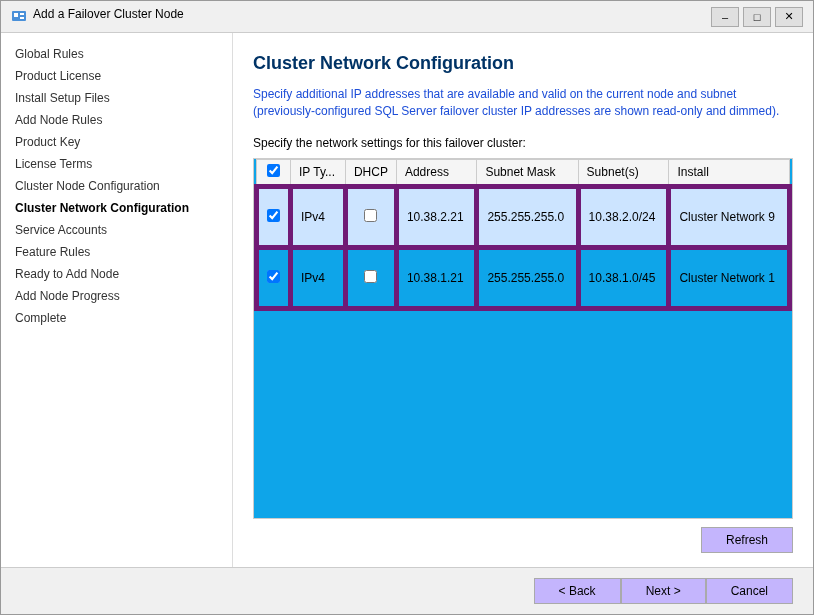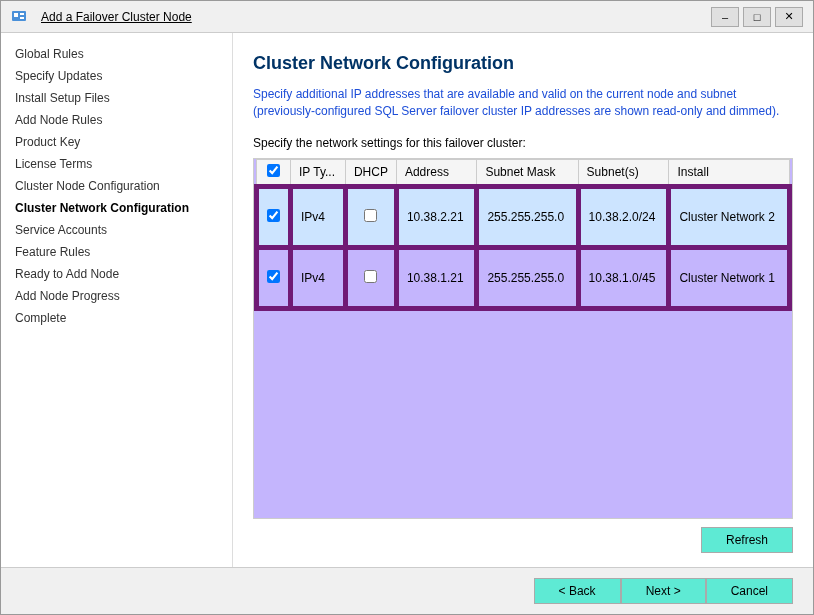--- a/index.html
+++ b/index.html
@@ -26,24 +26,23 @@
       background: #f0f0f0;
       border-bottom: 1px solid #ccc;
       padding: 6px 10px;
       display: flex;
       align-items: center;
       justify-content: space-between;
       height: 32px;
     }
     .title-bar-left {
       display: flex;
-      align-items: center;
-      gap: 14px;
-      font-size: 12px;
-      text-decoration: underline;
+      align-items: flex-start;
+      gap: 6px;
+      font-size: 12px;
     }
     .title-bar-controls {
       display: flex;
       gap: 4px;
     }
     .title-btn {
       width: 28px;
       height: 20px;
       border: 1px solid #aaa;
       background: #e0e0e0;
@@ -100,21 +99,21 @@
       max-width: 540px;
     }
     .network-label {
       font-size: 12px;
       margin-bottom: 8px;
     }
     .table-container {
       border: 1px solid #ccc;
       flex: 1;
       overflow: auto;
-      background: #c4b5fd;
+      background: #0ea5e9;
     }
     table {
       width: 100%;
       border-collapse: collapse;
       font-size: 12px;
     }
     thead tr {
       background: #f5f5f5;
     }
     th {
@@ -144,21 +143,21 @@
       cursor: pointer;
     }
     .refresh-row {
       display: flex;
       justify-content: flex-end;
       padding: 8px 0 4px 0;
     }
     .btn {
       padding: 5px 24px;
       border: 1px solid #aaa;
-      background: #5eead4;
+      background: #c4b5fd;
       cursor: pointer;
       font-size: 12px;
       min-width: 70px;
     }
 
     .footer {
       border-top: 1px solid #ccc;
       background: #f0f0f0;
       padding: 10px 20px;
       display: flex;
@@ -186,21 +185,21 @@
       <button class="title-btn">–</button>
       <button class="title-btn">□</button>
       <button class="title-btn close">✕</button>
     </div>
   </div>
 
   <div class="content-area">
 
     <div class="sidebar">
     <div class="sidebar-item">Global Rules</div>
-        <div class="sidebar-item">Specify Updates</div>
+        <div class="sidebar-item">Product License</div>
         <div class="sidebar-item">Install Setup Files</div>
         <div class="sidebar-item">Add Node Rules</div>
         <div class="sidebar-item">Product Key</div>
         <div class="sidebar-item">License Terms</div>
         <div class="sidebar-item">Cluster Node Configuration</div>
         <div class="sidebar-item active">Cluster Network Configuration</div>
         <div class="sidebar-item">Service Accounts</div>
         <div class="sidebar-item">Feature Rules</div>
         <div class="sidebar-item">Ready to Add Node</div>
         <div class="sidebar-item">Add Node Progress</div>
@@ -227,21 +226,21 @@
             </tr>
           </thead>
           <tbody id="table-body">
           <tr class="row-selected">
                 <td class="checkbox-cell"><input type="checkbox" checked="" style=""></td>
                 <td>IPv4</td>
                 <td class="checkbox-cell"><input type="checkbox" style=""></td>
                 <td>10.38.2.21</td>
                 <td>255.255.255.0</td>
                 <td>10.38.2.0/24</td>
-                <td>Cluster Network 2</td>
+                <td>Cluster Network 9</td>
               </tr>
               <tr>
                 <td class="checkbox-cell"><input type="checkbox" checked="" style=""></td>
                 <td>IPv4</td>
                 <td class="checkbox-cell"><input type="checkbox" style=""></td>
                 <td>10.38.1.21</td>
                 <td>255.255.255.0</td>
                 <td>10.38.1.0/45</td>
                 <td>Cluster Network 1</td>
               </tr>

